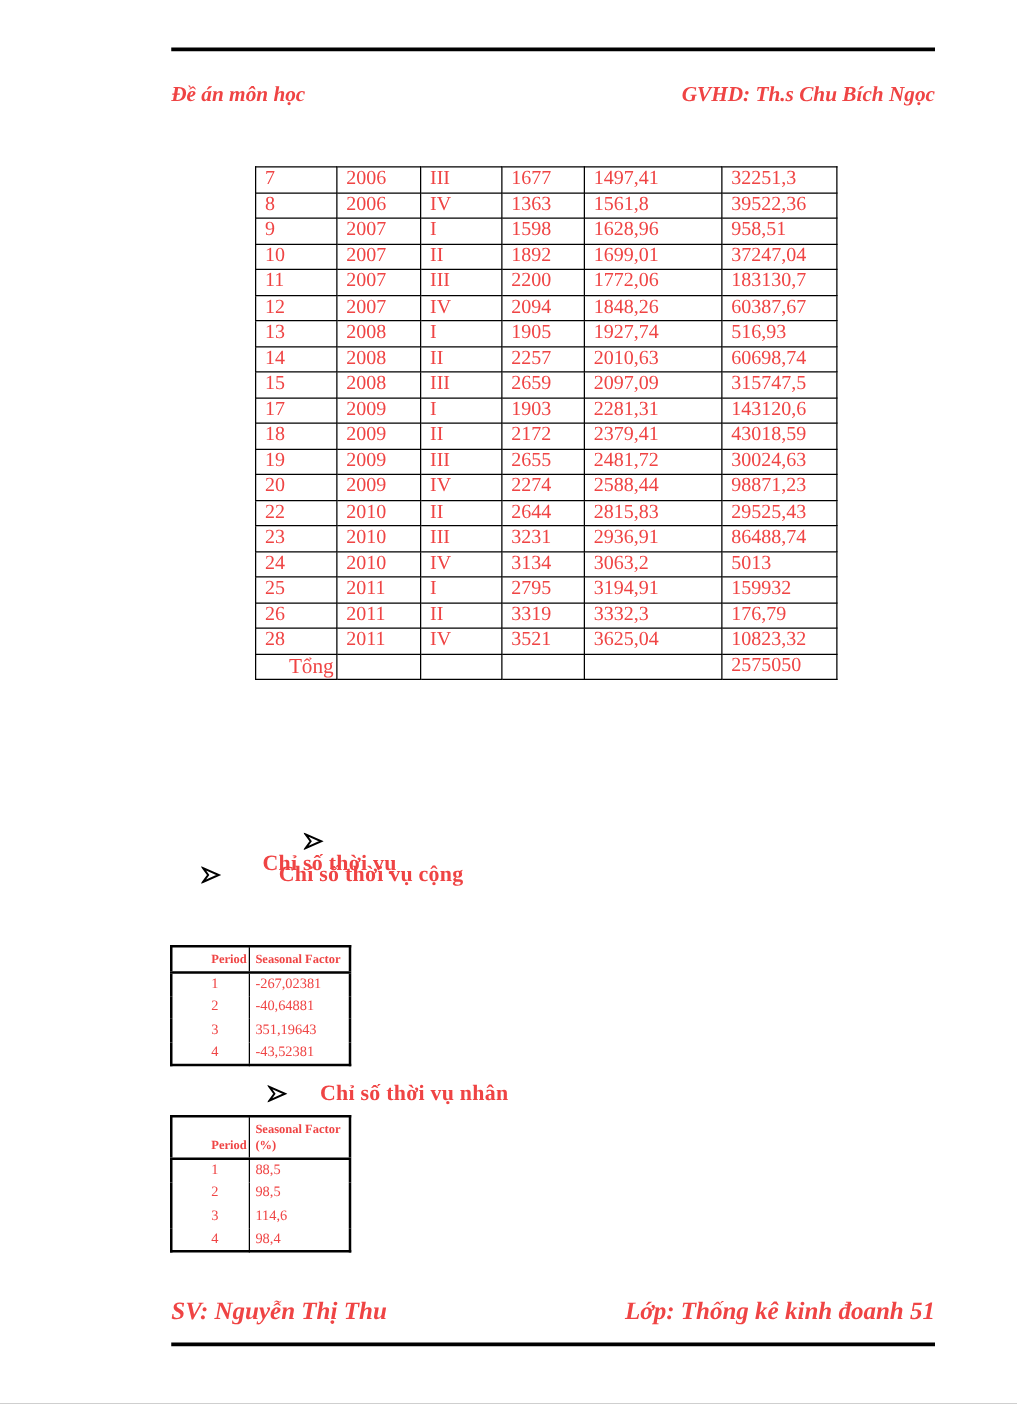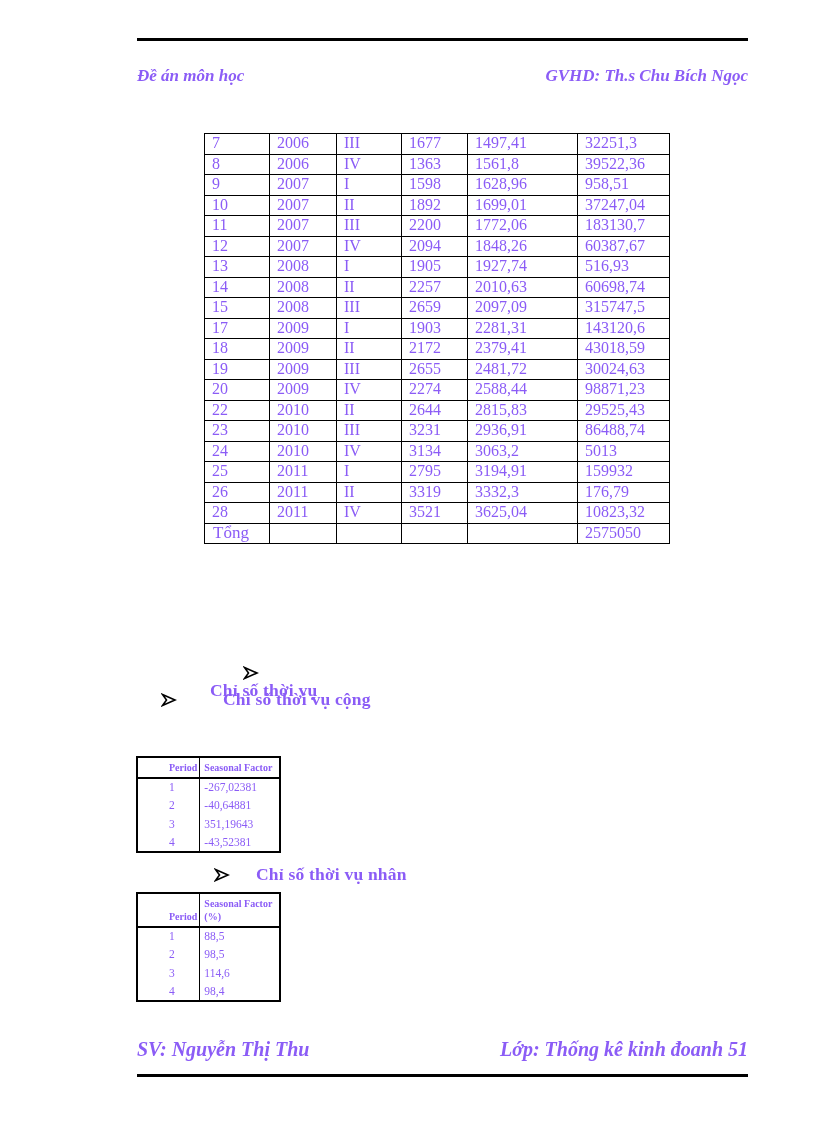--- a/index.html
+++ b/index.html
@@ -3,21 +3,21 @@
 <meta charset="utf-8">
 <style>
   * { margin:0; padding:0; box-sizing:border-box; }
   html,body { background:#8a8a8a; }
   .page {
     position:relative;
     width:816px; height:1123px;
     margin:0 auto;
     background:#ffffff;
     font-family:"Liberation Serif", serif;
-    color:#8b5cf6;
+    color:#ef4444;
     overflow:hidden;
   }
   .rule { position:absolute; left:137px; width:611px; height:3px; background:#000; }
   .rule-top { top:38px; }
   .rule-bottom { top:1074px; }
 
   .runninghead {
     position:absolute; left:137px; width:611px; top:66px;
     display:flex; justify-content:space-between;
     font-style:italic; font-size:17px; font-weight:bold;
@@ -35,21 +35,21 @@
   .main-table td {
     border:1px solid #000;
     height:20.5px;
     padding:0 2px 0 7px;
     font-size:16px;
     line-height:1.05;
     vertical-align:middle;
     white-space:nowrap;
     overflow:hidden;
   }
-  .main-table .total-label { font-size:17px; padding-left:8px; }
+  .main-table .total-label { font-size:17px; padding-left:22px;text-align:right; }
 
   
   .spss-table { position:absolute; border:2px solid #000; background:#fff; }
   .spss-1 { left:136px; top:756px; }
   .spss-2 { left:136px; top:892px; }
   .spss-table th {
     font-weight:bold; text-align:left; vertical-align:bottom;
     font-size:10px; line-height:1.3;
     padding:3px 2px 3px 4px;
     border-bottom:2px solid #000;

